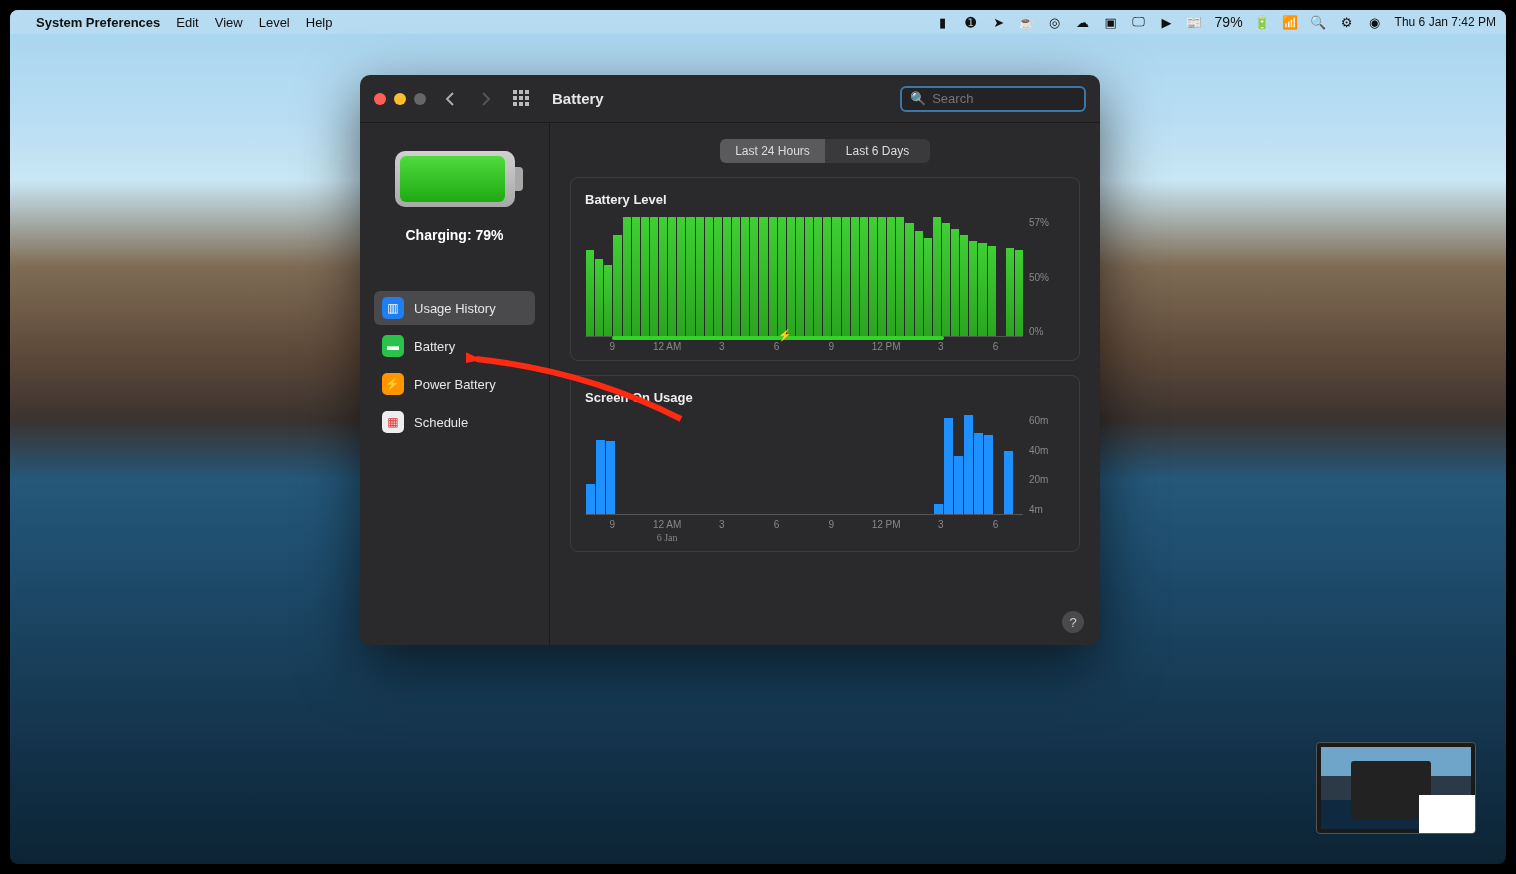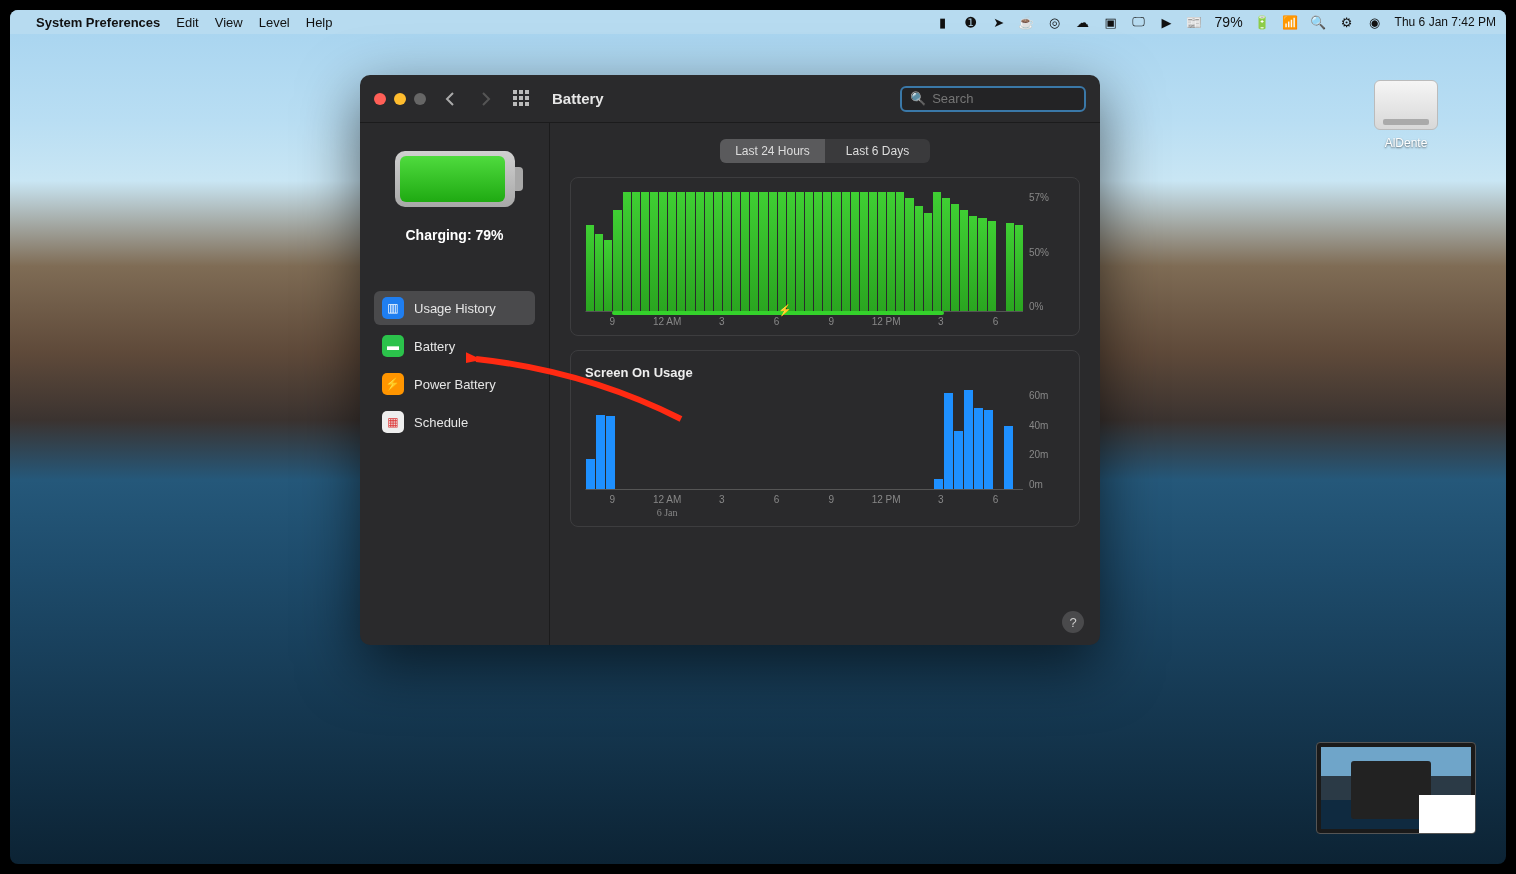--- a/index.html
+++ b/index.html
@@ -130,24 +130,20 @@
       <span style="font-size:14px;">79%</span>
       <span class="mb-icon">🔋</span>
       <span class="mb-icon">📶</span>
       <span class="mb-icon">🔍</span>
       <span class="mb-icon">⚙</span>
       <span class="mb-icon">◉</span>
       <span style="font-size:12px;">Thu 6 Jan  7:42 PM</span>
     </div>
   </div>
 
-  <div class="desk-icon">
-    <div class="disk"></div>
-    <div>AlDente</div>
-  </div>
 
   <div class="window">
     <div class="titlebar">
       <div class="traffic">
         <div class="tl red"></div>
         <div class="tl yellow"></div>
         <div class="tl green"></div>
       </div>
       <span class="nav-btn">
         <svg width="10" height="14" viewBox="0 0 10 14">
@@ -207,20 +203,21 @@
         </div>
       </div>
 
       <div class="main">
         <div class="seg">
           <div class="active">Last 24 Hours</div>
           <div>Last 6 Days</div>
         </div>
 
         <div class="panel">
+          <h3>Battery Level</h3>
           <div class="chart">
             <div class="chart-area">
               <div class="bars" id="bl-bars">
                   <div class="bar bl-bar" style="height: 72%;"></div>
                   <div class="bar bl-bar" style="height: 65%;"></div>
                   <div class="bar bl-bar" style="height: 60%;"></div>
                   <div class="bar bl-bar" style="height: 85%;"></div>
                   <div class="bar bl-bar" style="height: 100%;"></div>
                   <div class="bar bl-bar" style="height: 100%;"></div>
                   <div class="bar bl-bar" style="height: 100%;"></div>
@@ -335,21 +332,21 @@
                   <div class="bar su-bar" style="height: 80%;"></div>
                   <div class="bar su-bar" style="height: 0%; background: transparent;"></div>
                   <div class="bar su-bar" style="height: 63.3333%;"></div>
                   <div class="bar su-bar" style="height: 0%; background: transparent;"></div>
                 </div>
             </div>
             <div class="ylabels" id="su-yl">
                 <span>60m</span>
                 <span>40m</span>
                 <span>20m</span>
-                <span>0m</span>
+                <span>4m</span>
               </div>
           </div>
           <div class="xaxis" id="su-x">
               <span>9</span>
               <span>12 AM<span class="sub">6 Jan</span></span>
               <span>3</span>
               <span>6</span>
               <span>9</span>
               <span>12 PM</span>
               <span>3</span>

